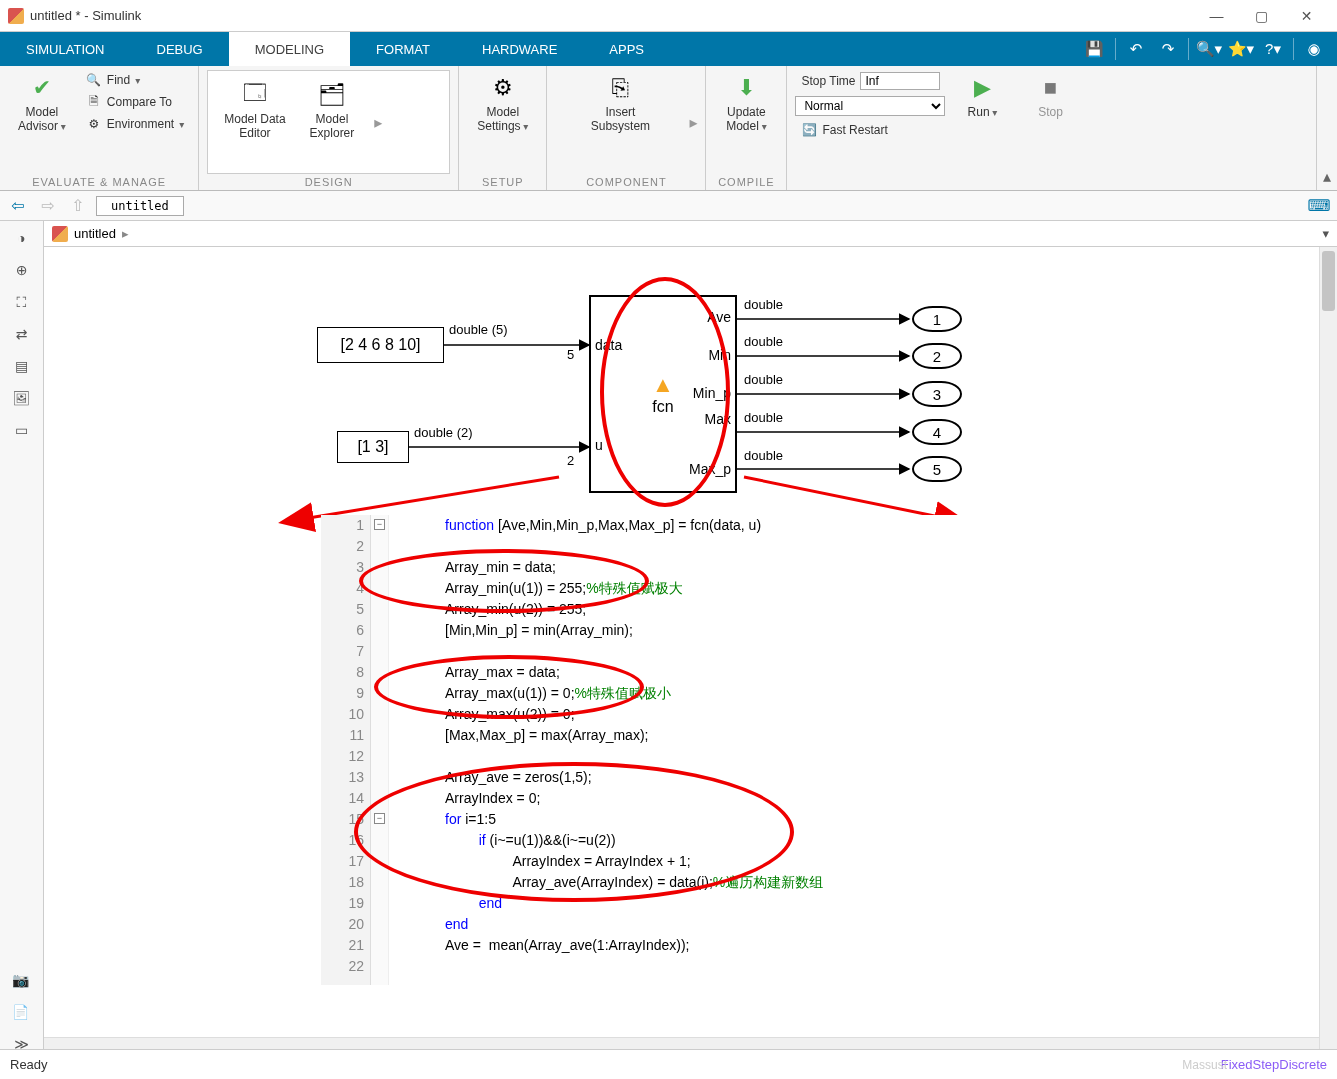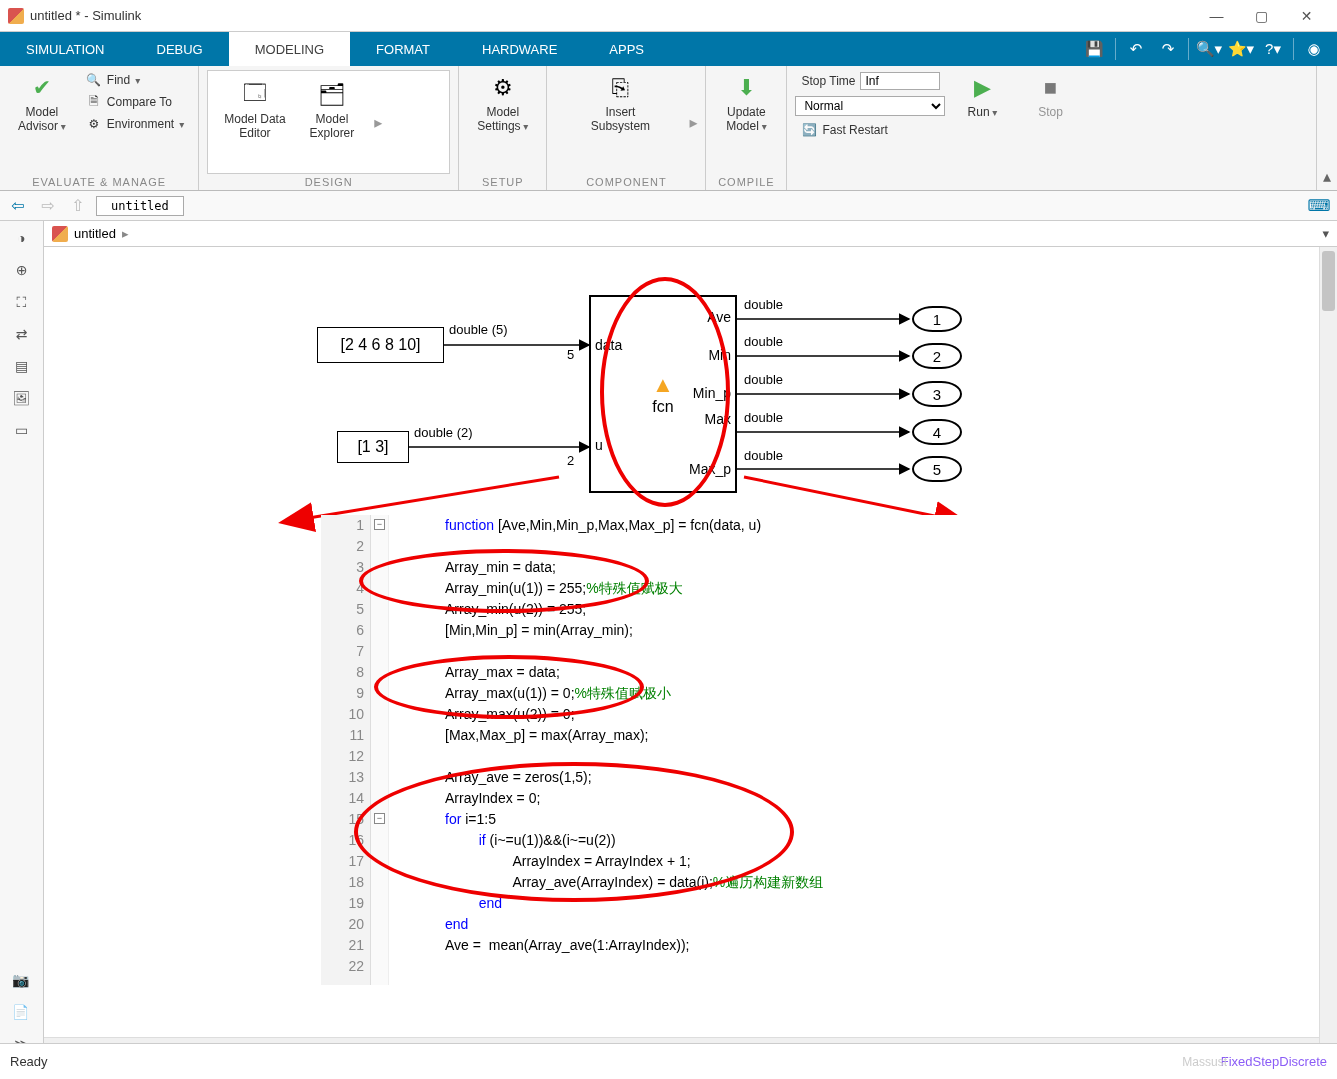--- a/index.html
+++ b/index.html
@@ -74,21 +74,21 @@
 .ce-fold { position:absolute; left:50px; top:0; bottom:0; width:18px; background:#fafafa; border-right:1px solid #eee; }
 .ce-fold .fbox { position:absolute; left:3px; width:11px; height:11px; border:1px solid #888; background:#fff; font-size:9px; text-align:center; line-height:9px; color:#555;}
 .ce-code { position:absolute; left:80px; top:0; right:0; bottom:0; font-family: Consolas, monospace; font-size:14px; line-height:21px; white-space:pre;margin-left:44px; }
 .kw { color:#0000ff; }
 .cm { color:#008000; }
 
 
 .red-oval { position:absolute; border:4px solid #e00; border-radius:50%; pointer-events:none; }
 
 
-.statusbar { position:absolute; bottom:0; left:0; right:0; height:36px; border-top:1px solid #ccc; display:flex; align-items:center; padding:8px 10px; font-size:13px; color:#333; background:#fff; }
+.statusbar { position:absolute; bottom:0; left:0; right:0; height:30px; border-top:1px solid #ccc; display:flex; align-items:center; padding:8px 10px; font-size:13px; color:#333; background:#fff; }
 .statusbar .right { margin-left:auto; color:#8b5cf6; }
 
 .caret-down::after { content:" ▾"; font-size:10px; color:#666; }
 </style>
 </head>
 <body>
 
 <div class="titlebar">
   <div class="titlebar-left">
     <span class="titlebar-icon"></span>

